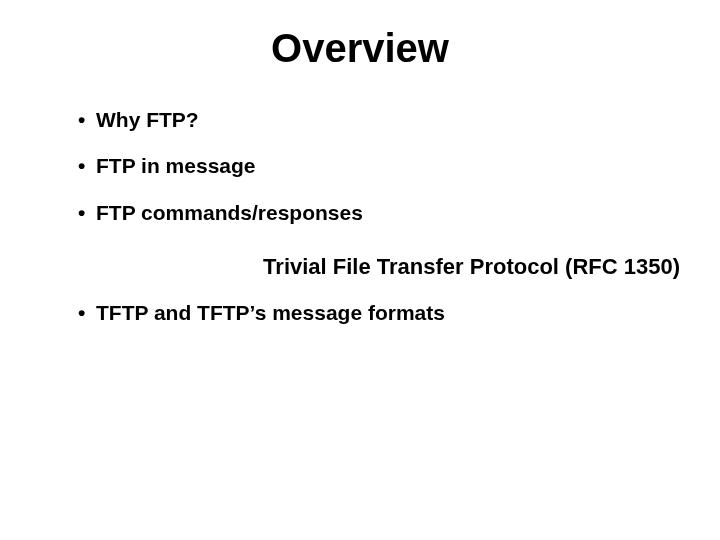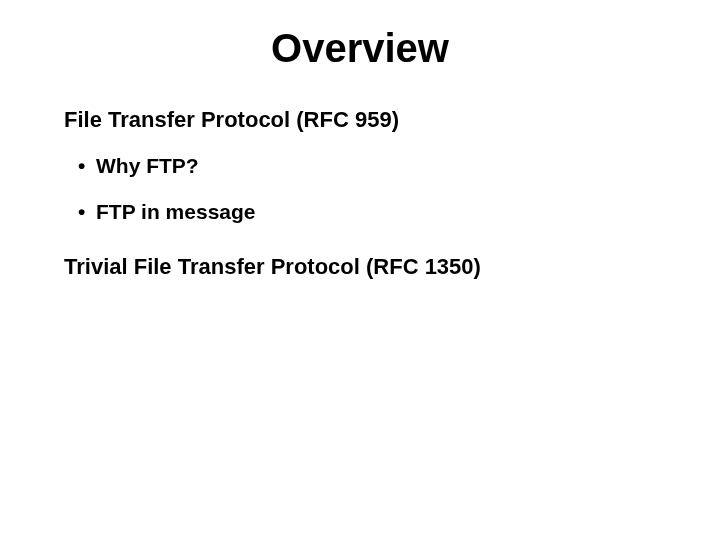--- a/index.html
+++ b/index.html
@@ -34,20 +34,21 @@
       padding-right: 40px;
     }
     .heading {
       font-size: 22px;
       font-weight: bold;
       margin-bottom: 20px;
       margin-top: 14px;
     }
     .heading.second {
       margin-top: 28px;
+      text-align: right;
     }
     .bullet-list {
       list-style: none;
       padding-left: 32px;
     }
     .bullet-item {
       font-size: 21px;
       font-weight: bold;
       margin-bottom: 20px;
       position: relative;
@@ -60,24 +61,25 @@
       font-size: 21px;
     }
   </style>
 </head>
 <body>
 
 <div class="slide">
   <h1 class="title">Overview</h1>
   <div class="content">
 
-    <div class="heading">File Transfer Protocol (RFC 959)</div>
     <ul class="bullet-list">
       <li class="bullet-item">Why FTP?</li>
       <li class="bullet-item">FTP in message</li>
+      <li class="bullet-item">FTP commands/responses</li>
     </ul>
 
     <div class="heading second">Trivial File Transfer Protocol (RFC 1350)</div>
     <ul class="bullet-list">
+      <li class="bullet-item">TFTP and TFTP’s message formats</li>
     </ul>
 
   </div>
 </div>
 
 </body></html>

